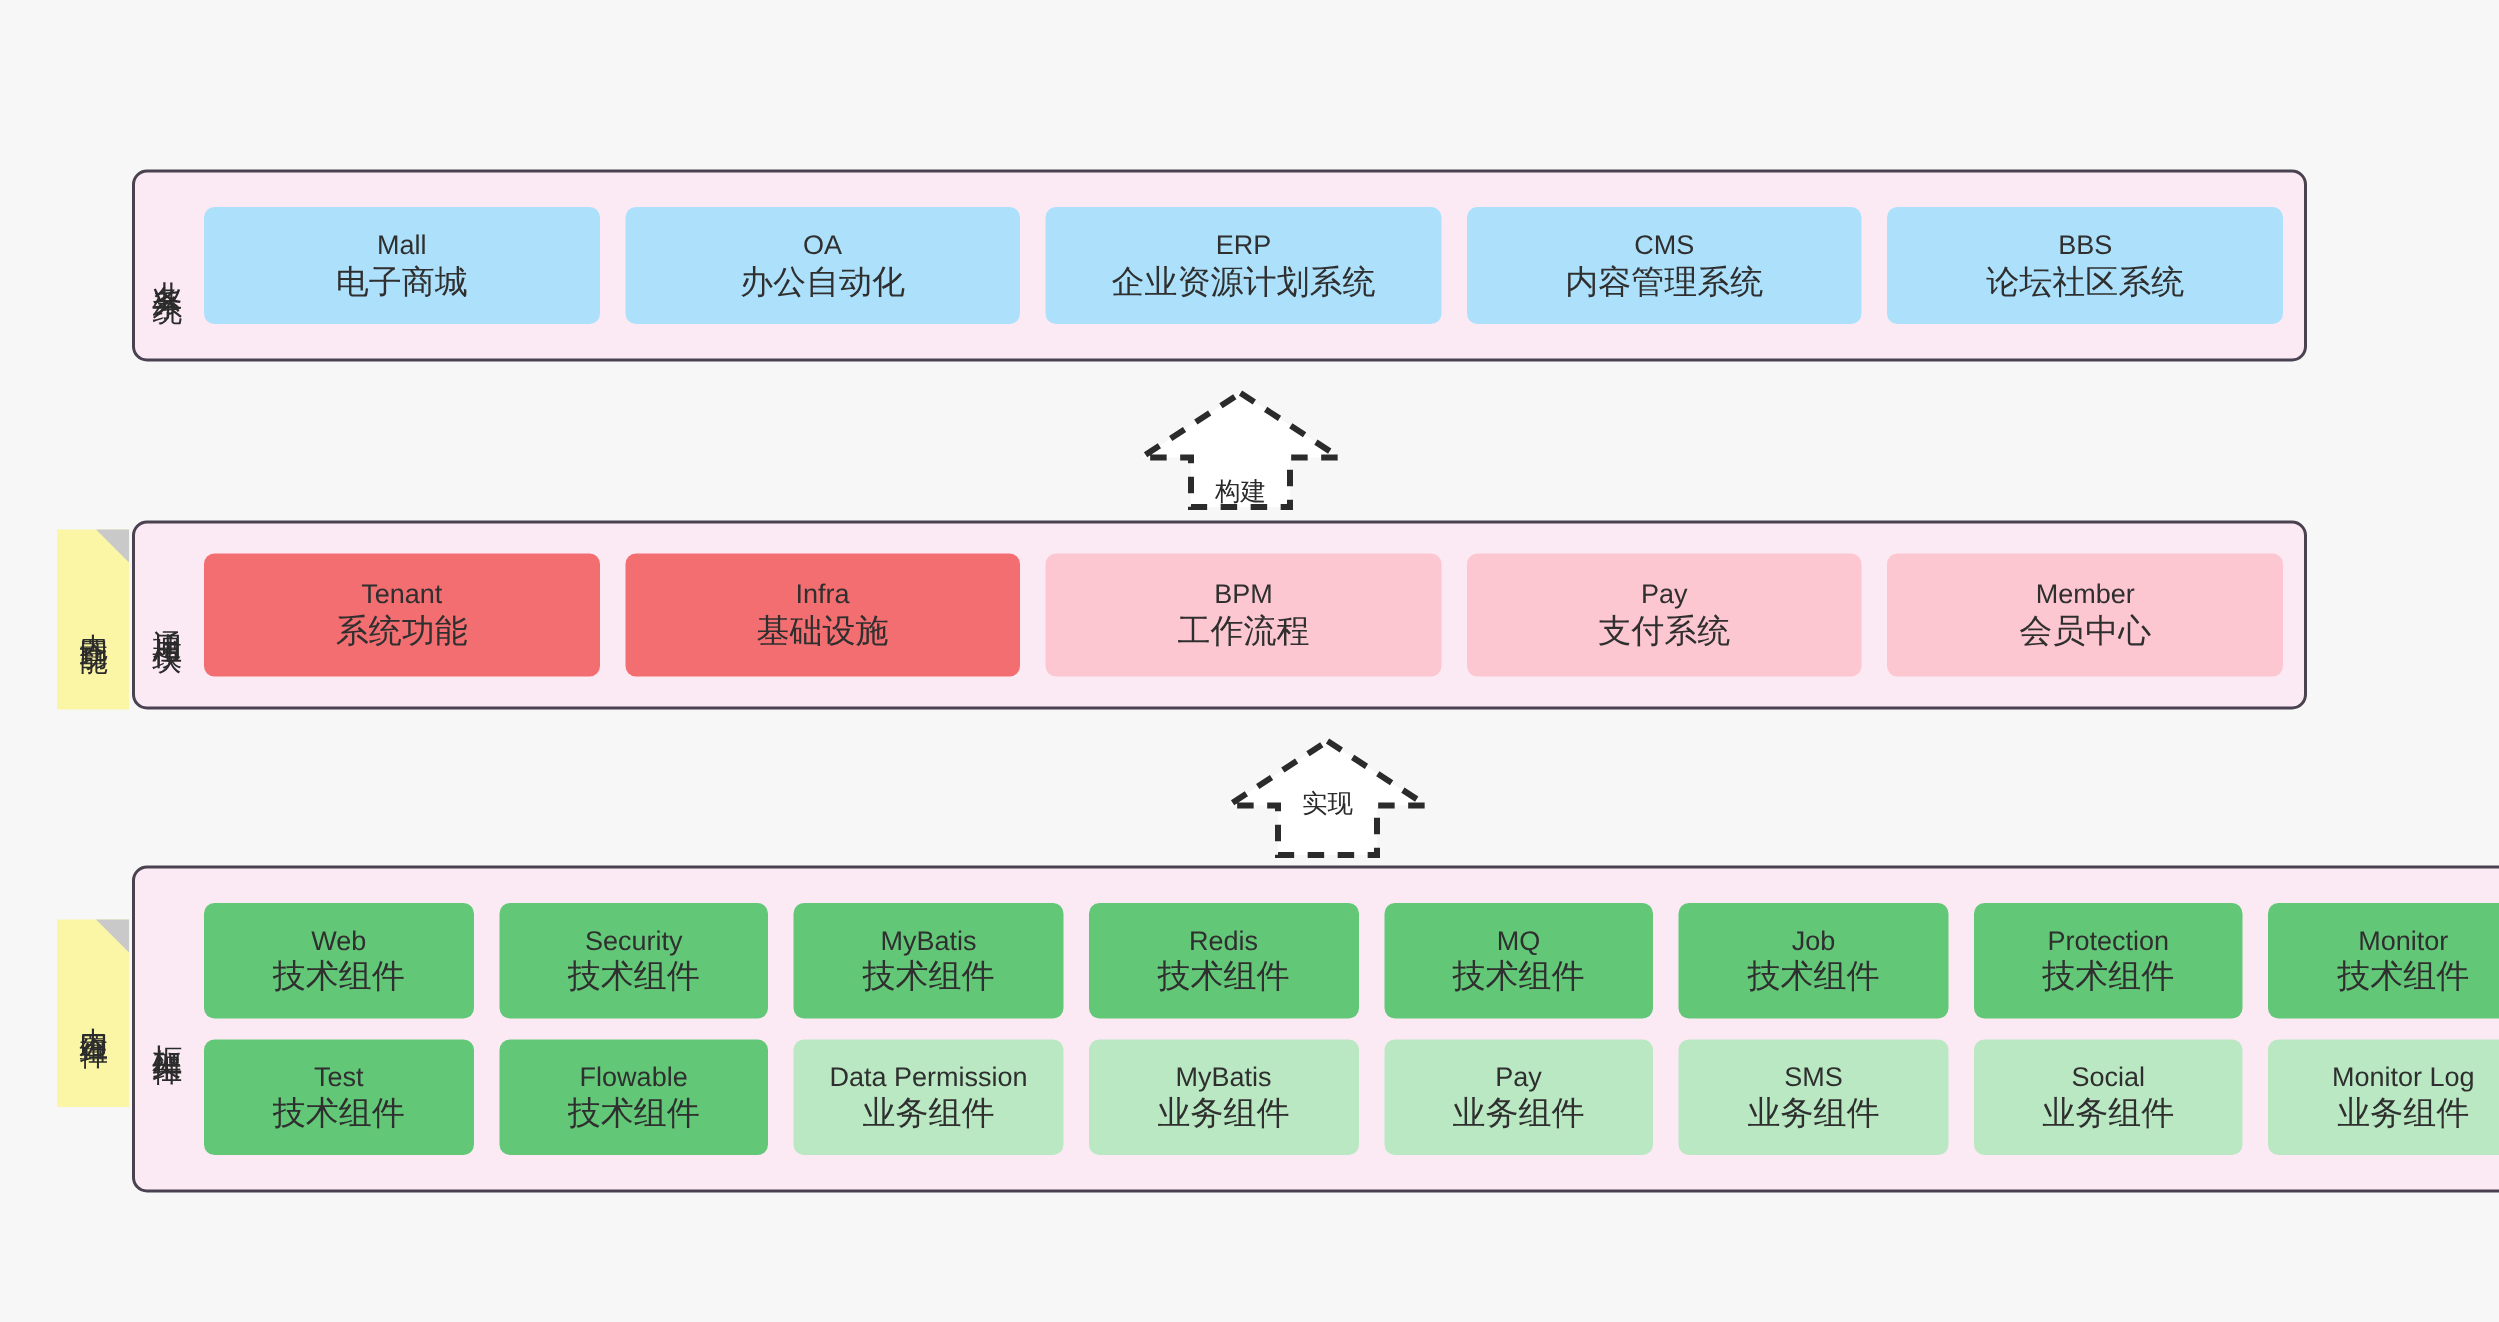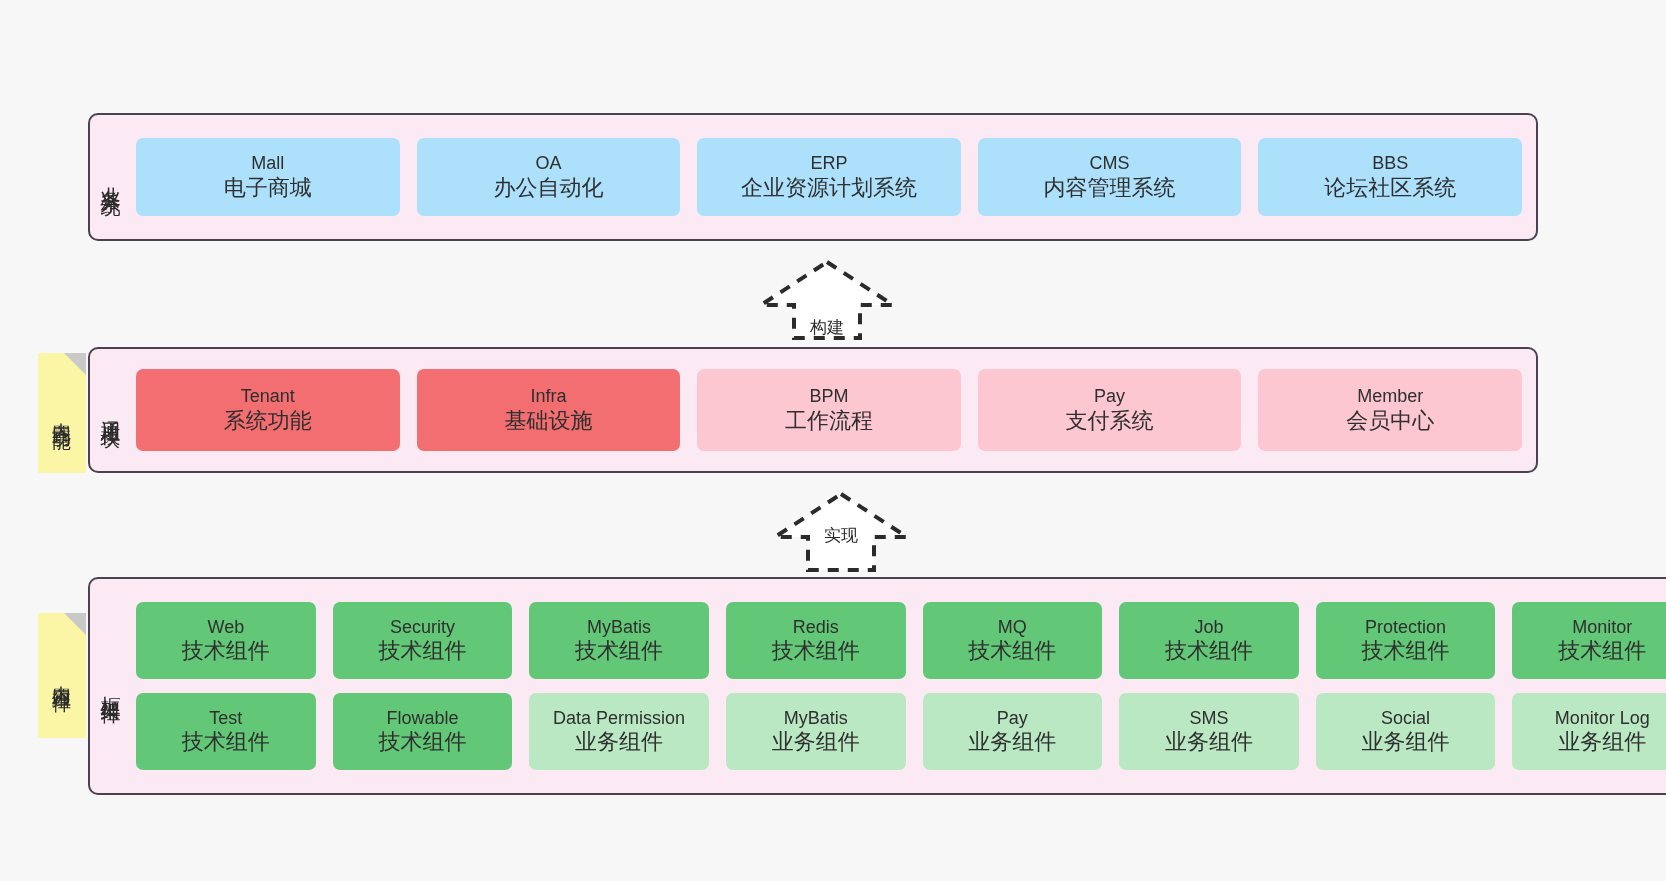--- a/index.html
+++ b/index.html
@@ -215,21 +215,21 @@
         <div class="card h-mod c-pink">
           <span class="t-en">Member</span>
           <span class="t-cn">会员中心</span>
         </div>
 
 
       </div>
     </div>
   </div>
 
-  <div class="arrow" style="left:771px; top:490px; width:140px; height:84px;">
+  <div class="arrow" style="left:815px; top:490px; width:140px; height:84px;">
     <svg width="140" height="84" viewBox="0 0 140 84">
       <path d="M 70 4 L 136 47 L 103 47 L 103 80 L 37 80 L 37 47 L 4 47 Z" fill="#ffffff" stroke="#2b2b2b" stroke-width="4" stroke-dasharray="11,9" stroke-linejoin="miter"></path>
     </svg>
     <div class="arrow-label" style="top:34px;">实现</div>
   </div>
 
   <div class="sticky" id="sticky-framework" style="left:38px; top:613px; width:48px; height:125px;">
     <span class="fold"></span>
     <span>内置组件</span>
   </div>

